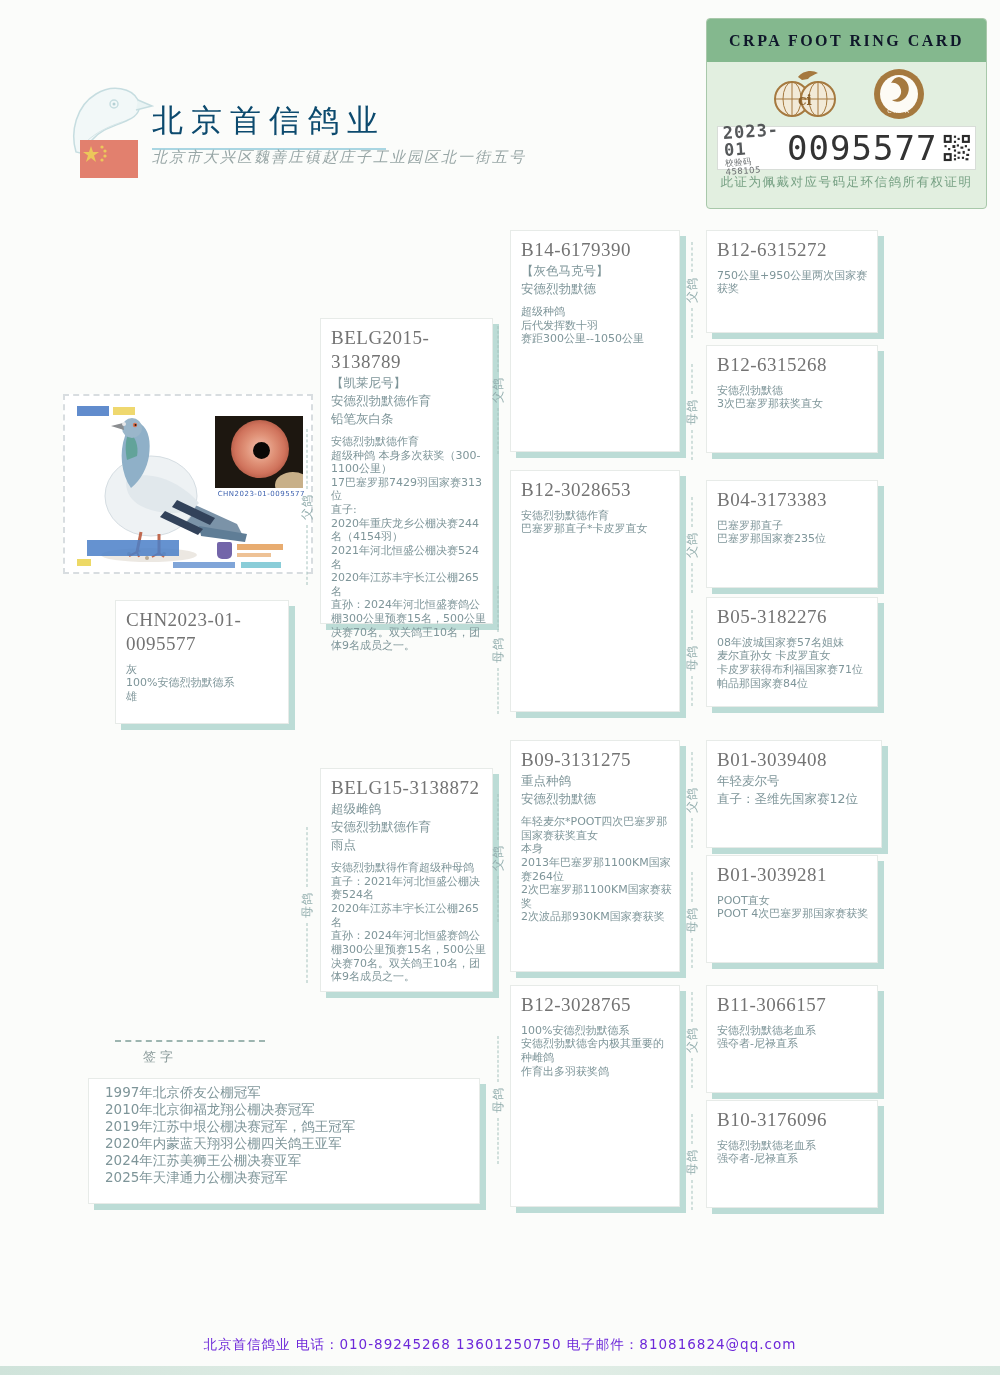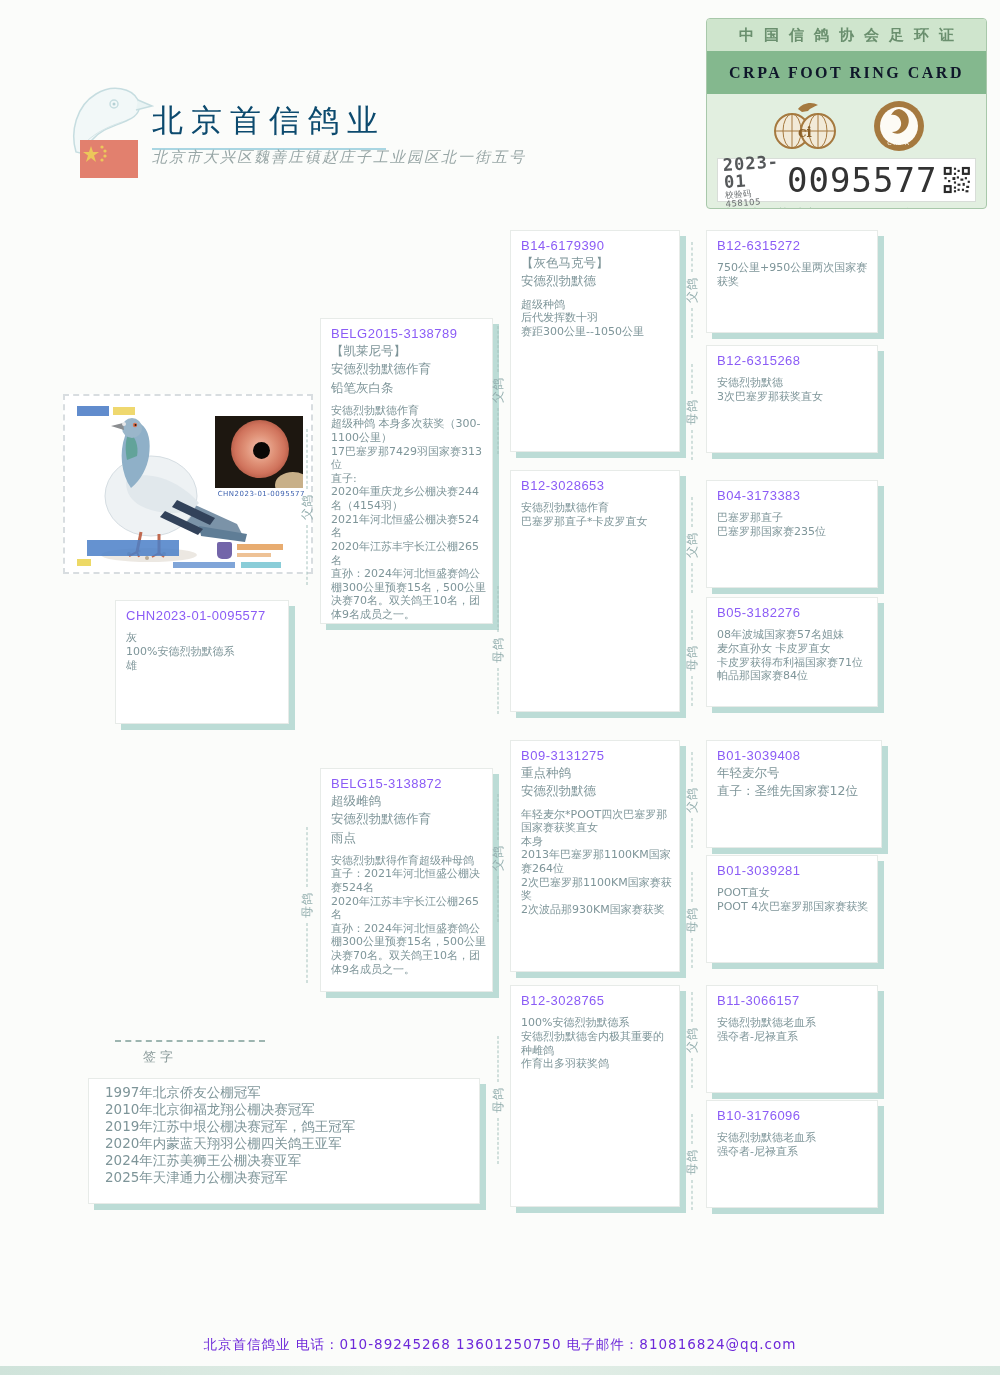--- a/index.html
+++ b/index.html
@@ -53,21 +53,21 @@
   .eye-pupil{position:absolute;left:38px;top:26px;width:17px;height:17px;border-radius:50%;background:#0a0806;}
   .eye-corner{position:absolute;right:-8px;bottom:-10px;width:36px;height:26px;background:#c8b089;border-radius:50%;}
   .photo-caption{position:absolute;right:6px;top:94px;font-size:7px;color:#3a5fae;letter-spacing:.5px;}
   .bar{position:absolute;}
   
   .box{
     position:absolute;background:#fff;border:1px solid #e7ebe8;
     box-shadow:6px 6px 0 0 #bcdcd6;color:#7e9599;
     padding:7px 6px 6px 10px;box-sizing:border-box;
   }
-  .box .ring{font-family:Liberation Sans, sans-serif;font-size:13px;color:#8b5cf6;letter-spacing:.5px;line-height:1.25;}
+  .box .ring{font-family:Liberation Serif, serif;font-size:19px;color:#737373;letter-spacing:.5px;line-height:1.25;}
   .box .head-line{font-size:12.5px;line-height:1.45;}
   .box .gap{height:7px;}
   .box .detail-line{font-size:11px;line-height:1.24;}
   
   .vwrap{position:absolute;width:0;height:0;}
   .vlabel{position:absolute;transform:translate(-50%,-50%) rotate(-90deg);display:flex;align-items:center;
     gap:5px;color:#93aeae;font-size:12px;white-space:nowrap;letter-spacing:1px;}
   .dash{border-top:1px dashed #a5c2bd;width:52px;height:0;}
   .dash-lg .dash{width:60px}
   .dash-md .dash{width:46px}
@@ -103,21 +103,20 @@
     <polygon points="9,4 11,10 17,10 12,13.6 14,20 9,16 4,20 6,13.6 1,10 7,10" fill="#ecc85a"></polygon>
     <circle cx="20" cy="5" r="1.6" fill="#ecc85a"></circle>
       <circle cx="23" cy="9" r="1.6" fill="#ecc85a"></circle>
     <circle cx="23" cy="14" r="1.6" fill="#ecc85a"></circle>
       <circle cx="20" cy="18" r="1.6" fill="#ecc85a"></circle>
   </svg>
 </div>
 <div class="company-address">北京市大兴区魏善庄镇赵庄子工业园区北一街五号</div>
 
 <div class="ring-card">
-  <div class="rc-row1">中国信鸽协会足环证</div>
   <div class="rc-row2">CRPA FOOT RING CARD</div>
   <div class="rc-emblems">
     <svg width="76" height="54" viewBox="0 0 76 54">
       <path d="M30 10 C34 4 44 2 50 6 C46 8 42 9 40 12 L34 13 Z" fill="#a5793f"></path>
       <circle cx="24" cy="32" r="17" fill="#f2ead8" stroke="#a5793f" stroke-width="2"></circle>
       <circle cx="50" cy="32" r="17" fill="#f2ead8" stroke="#a5793f" stroke-width="2"></circle>
       <path d="M7 32 H41 M33 32 H67 M24 15 V49 M50 15 V49" stroke="#a5793f" stroke-width="1"></path>
       <ellipse cx="24" cy="32" rx="9" ry="17" fill="none" stroke="#a5793f" stroke-width="1"></ellipse>
       <ellipse cx="50" cy="32" rx="9" ry="17" fill="none" stroke="#a5793f" stroke-width="1"></ellipse>
       <text x="37" y="38" font-size="14" fill="#8a5f28" text-anchor="middle" font-family="DejaVu Serif,serif" font-weight="bold">ci</text>

